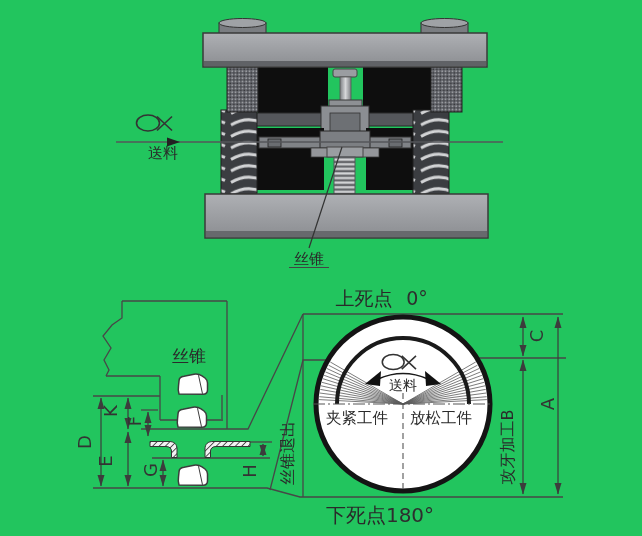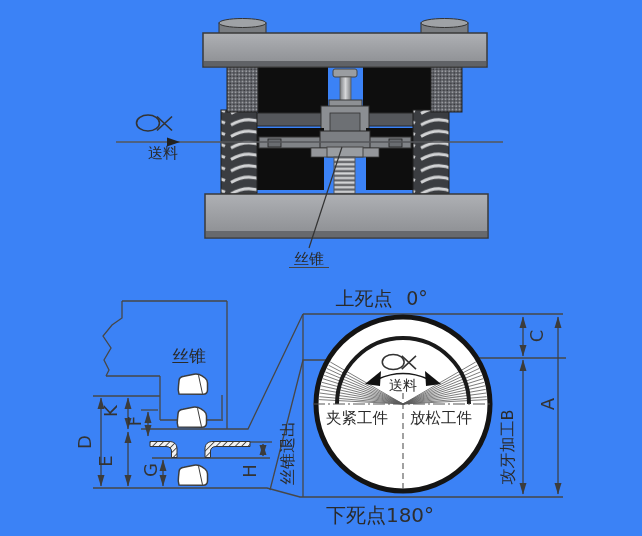--- a/index.html
+++ b/index.html
@@ -1,16 +1,16 @@
 <!DOCTYPE html>
 <html><head>
 <meta charset="utf-8">
 <style>
   html,body{margin:0;padding:0;background:#ffffff;}
-  .stage{position:relative;width:642px;height:536px;background:#3b82f6;overflow:hidden;
+  .stage{position:relative;width:642px;height:536px;background:#22c55e;overflow:hidden;
          font-family:"DejaVu Sans","Liberation Sans",sans-serif;}
   svg{position:absolute;left:0;top:0;}
   text{font-family:"DejaVu Sans","Liberation Sans",sans-serif;fill:#2e2e2e;}
   .dimletter{font-size:18px;fill:#333;}
   .cjk{fill:#2a2a2a;}
 </style>
 </head>
 <body>
 
 <div class="stage">

